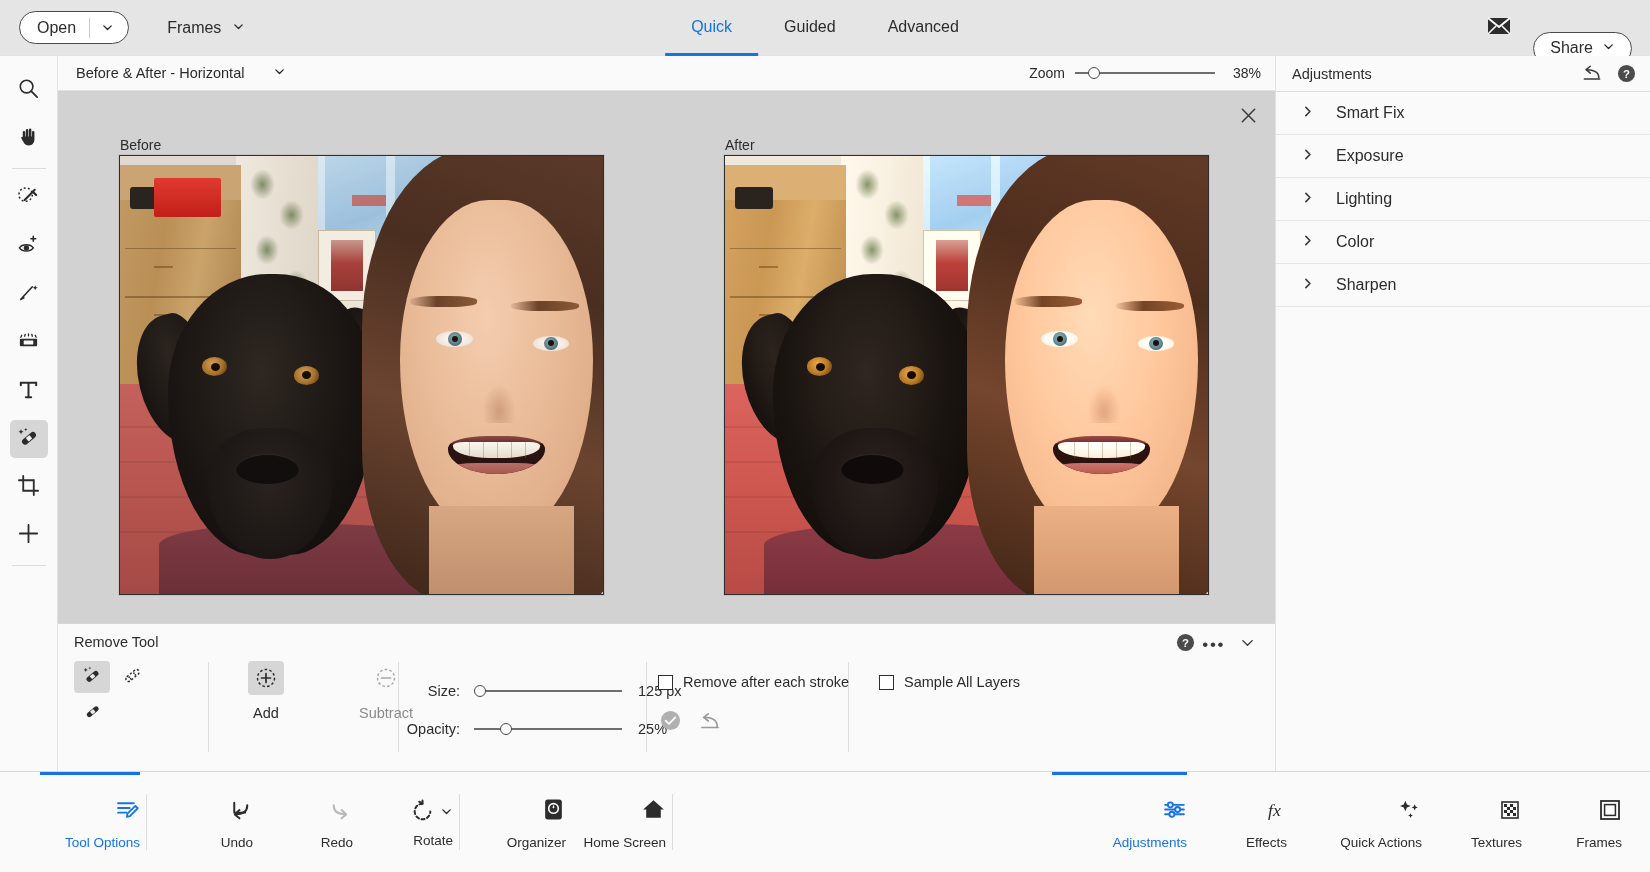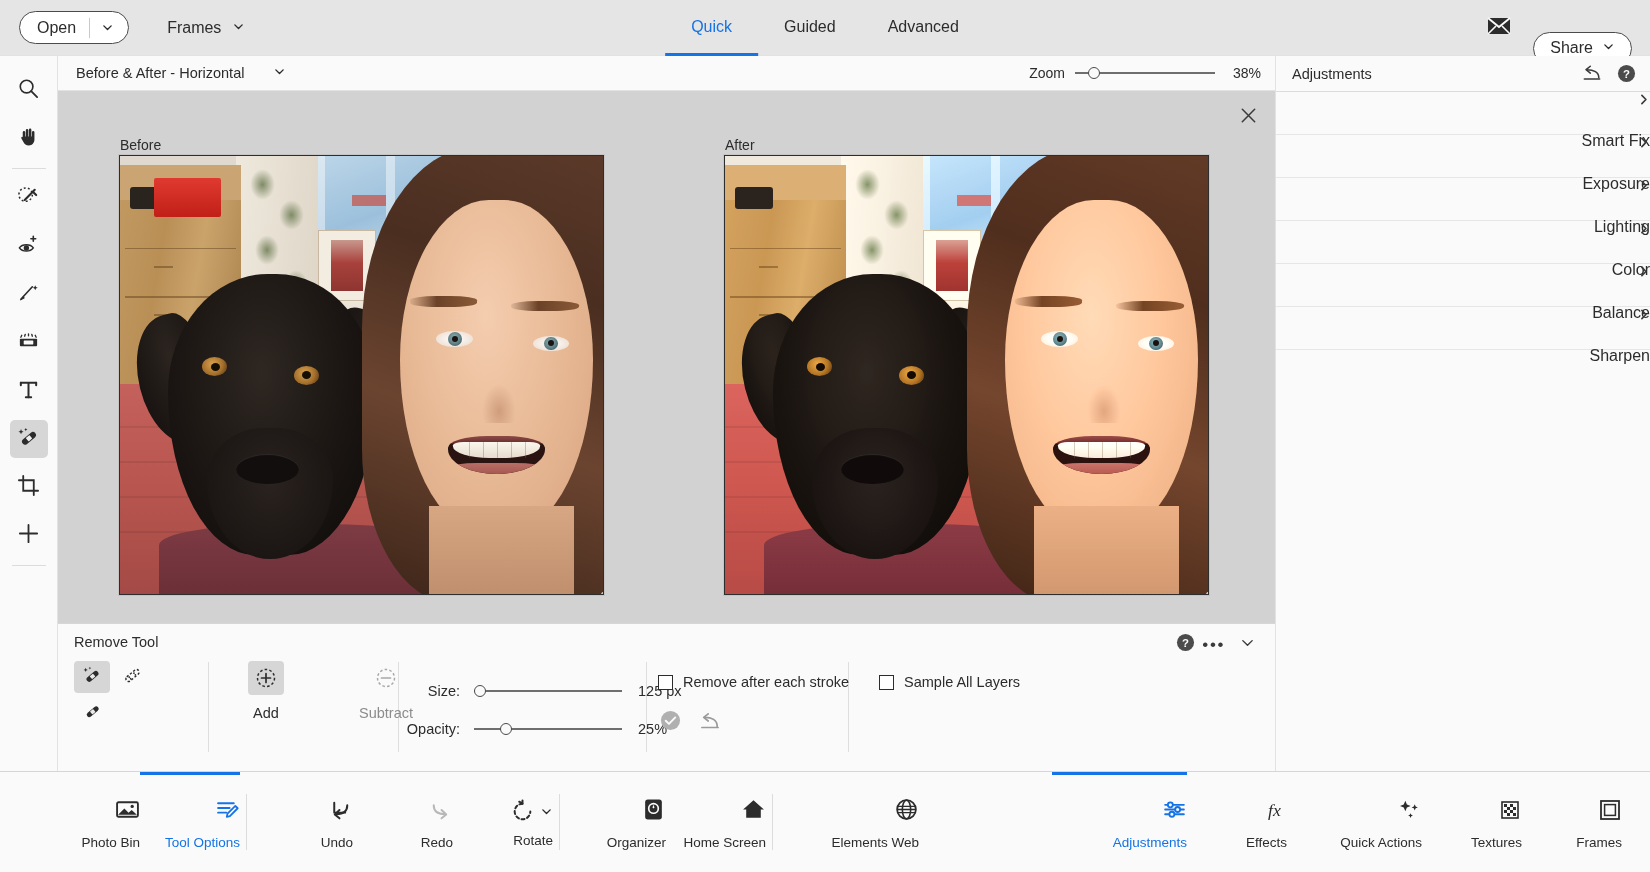--- a/index.html
+++ b/index.html
@@ -241,22 +241,22 @@
 
   
   .rightpanel {
     position:absolute; right:0; top:56px; width:375px; height:715px;
     background:#fafafa; border-left:1px solid #e2e2e2;
   }
   .rp-header { height:36px; border-bottom:1px solid #dcdcdc; display:flex;
      align-items:center; padding:0 14px 0 16px; }
   .rp-title { font-size:14.5px; color:#2c2c2c; flex:1;}
   .rp-header .ico { margin-left:14px; cursor:pointer; display:flex; align-items:center;}
-  .adj-item { height:43px; display:flex; align-items:flex-end; gap:22px;
-     padding-left:25px; border-bottom:1px solid #e6e6e6; cursor:pointer;flex-direction:column;}
+  .adj-item { height:43px; display:flex; align-items:center; gap:22px;
+     padding-left:25px; border-bottom:1px solid #e6e6e6; cursor:pointer;}
   .adj-item .lbl { font-size:16px; color:#2c2c2c;}
 
   
   .bottombar {
     position:absolute; left:0; bottom:0; width:1650px; height:101px;
     background:#fafafa; border-top:1px solid #d6d6d6;
     display:flex; align-items:stretch;
   }
   .bb-item { width:100px; display:flex; flex-direction:column; align-items:flex-end;
      justify-content:center; gap:9px; cursor:pointer; position:relative;
@@ -766,44 +766,28 @@
   <div class="adj-item">
     <span><svg width="13" height="13" viewBox="0 0 16 16">
           <path d="M6 3 L11 8 L6 13" stroke="#3a3a3a" stroke-width="2" fill="none" stroke-linecap="round" stroke-linejoin="round"></path>
         </svg></span>
     <span class="lbl">Color</span>
   </div>
   <div class="adj-item">
     <span><svg width="13" height="13" viewBox="0 0 16 16">
           <path d="M6 3 L11 8 L6 13" stroke="#3a3a3a" stroke-width="2" fill="none" stroke-linecap="round" stroke-linejoin="round"></path>
         </svg></span>
-    <span class="lbl">Balance</span>
-  </div>
-  <div class="adj-item">
-    <span><svg width="13" height="13" viewBox="0 0 16 16">
-          <path d="M6 3 L11 8 L6 13" stroke="#3a3a3a" stroke-width="2" fill="none" stroke-linecap="round" stroke-linejoin="round"></path>
-        </svg></span>
     <span class="lbl">Sharpen</span>
   </div>
 </div>
 
 <div class="bottombar">
 
   <div style="width:40px;"></div>
 
-  <div class="bb-item">
-    <span>
-      <svg width="25" height="25" viewBox="0 0 24 24">
-        <rect x="2" y="5" width="20" height="14" rx="1.4" fill="none" stroke="#2c2c2c" stroke-width="1.8"></rect>
-        <path d="M3 17 L9 11 L13 15 L16 12.5 L21 17" fill="#2c2c2c"></path>
-        <circle cx="16.5" cy="9" r="1.6" fill="#2c2c2c"></circle>
-      </svg>
-    </span>
-    <span class="cap">Photo Bin</span>
-  </div>
 
   <div class="bb-item active">
     <span>
       <svg width="25" height="25" viewBox="0 0 24 24">
         <path d="M3 6h15M3 10.5h11M3 15h8" stroke="#1473e6" stroke-width="1.9" stroke-linecap="round"></path>
         <path d="M19.5 8.5 L12 16 L11.3 19 L14.3 18.3 L21.8 10.8z" fill="none" stroke="#1473e6" stroke-width="1.7" stroke-linejoin="round"></path>
       </svg>
     </span>
     <span class="cap">Tool Options</span>
   </div>
@@ -862,30 +846,20 @@
     <span>
       <svg width="25" height="25" viewBox="0 0 24 24">
         <path d="M12 3 L22 12 L19 12 L19 20 L5 20 L5 12 L2 12z" fill="#2c2c2c"></path>
       </svg>
     </span>
     <span class="cap">Home Screen</span>
   </div>
 
   <div class="bb-sep"></div>
 
-  <div class="bb-item" style="width:140px;">
-    <span>
-      <svg width="25" height="25" viewBox="0 0 24 24">
-        <circle cx="12" cy="12" r="9" fill="none" stroke="#2c2c2c" stroke-width="1.7"></circle>
-        <ellipse cx="12" cy="12" rx="4" ry="9" fill="none" stroke="#2c2c2c" stroke-width="1.5"></ellipse>
-        <path d="M3.3 9h17.4M3.3 15h17.4M3 12h18" stroke="#2c2c2c" stroke-width="1.4"></path>
-      </svg>
-    </span>
-    <span class="cap">Elements Web</span>
-  </div>
 
   <div class="bb-spacer"></div>
 
   <div class="bb-item active" style="width:135px;">
     <span>
       <svg width="25" height="25" viewBox="0 0 24 24">
         <path d="M3 7.5h18M3 12h18M3 16.5h18" stroke="#1473e6" stroke-width="1.8" stroke-linecap="round"></path>
         <circle cx="8" cy="7.5" r="2.4" fill="#fafafa" stroke="#1473e6" stroke-width="1.8"></circle>
         <circle cx="15" cy="12" r="2.4" fill="#fafafa" stroke="#1473e6" stroke-width="1.8"></circle>
         <circle cx="9.5" cy="16.5" r="2.4" fill="#fafafa" stroke="#1473e6" stroke-width="1.8"></circle>

